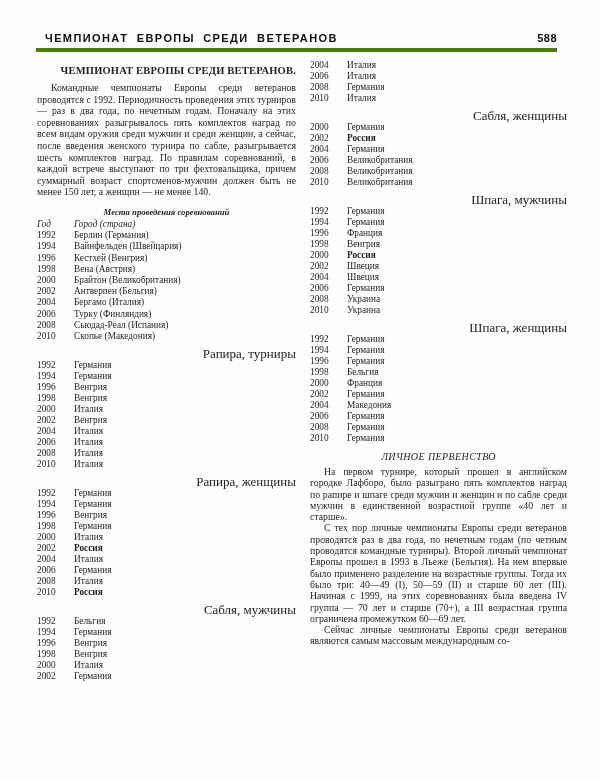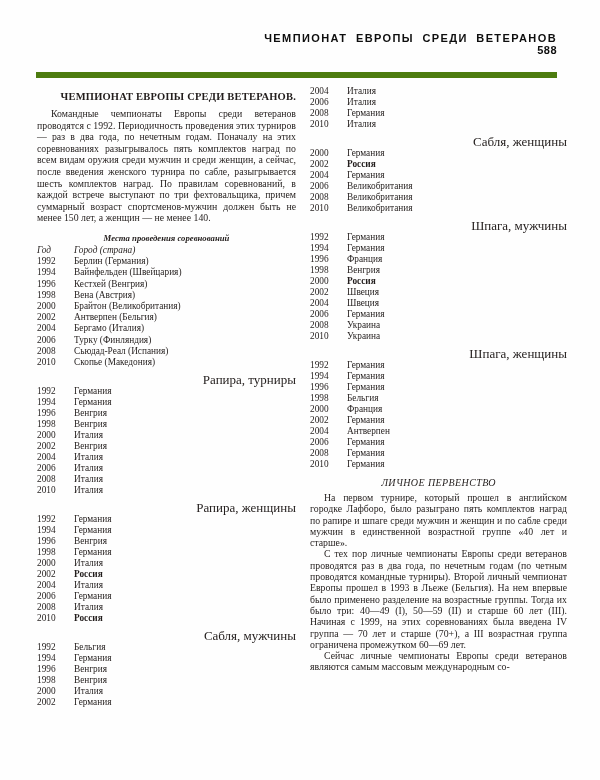--- a/index.html
+++ b/index.html
@@ -11,29 +11,28 @@
     overflow: hidden;
     font-family: "Liberation Serif", serif;
     color: #221d1c;
   }
   
   .running-head {
     margin: 32px 43px 0 36px;
     display: flex;
     justify-content: space-between;
     align-items: flex-end;
-    border-bottom: 6px solid #4d7c0f;
-    padding-bottom: 16px;
+    border-bottom: 4px solid #4d7c0f;
+    padding-bottom: 4px;
     font-family: "Liberation Sans", sans-serif;
     font-weight: bold;
     font-size: 11px;
     letter-spacing: 1.4px;
     word-spacing: 4px;
     color: #0e0e0e;
-    flex-direction: column;
   }
   .rh-title { padding-left: 9px; }
   .rh-page { letter-spacing: 0.5px; }
 
   
   .columns {
     display: flex;
     margin: 6px 33px 0 37px;
     gap: 14px;
   }
@@ -473,21 +472,21 @@
               <span class="country">Франция</span>
             </div>
 
             <div class="result-row">
               <span class="year">2002</span>
               <span class="country">Германия</span>
             </div>
 
             <div class="result-row">
               <span class="year">2004</span>
-              <span class="country">Антверпен</span>
+              <span class="country">Македония</span>
             </div>
 
             <div class="result-row">
               <span class="year">2006</span>
               <span class="country">Германия</span>
             </div>
 
             <div class="result-row">
               <span class="year">2008</span>
               <span class="country">Германия</span>

